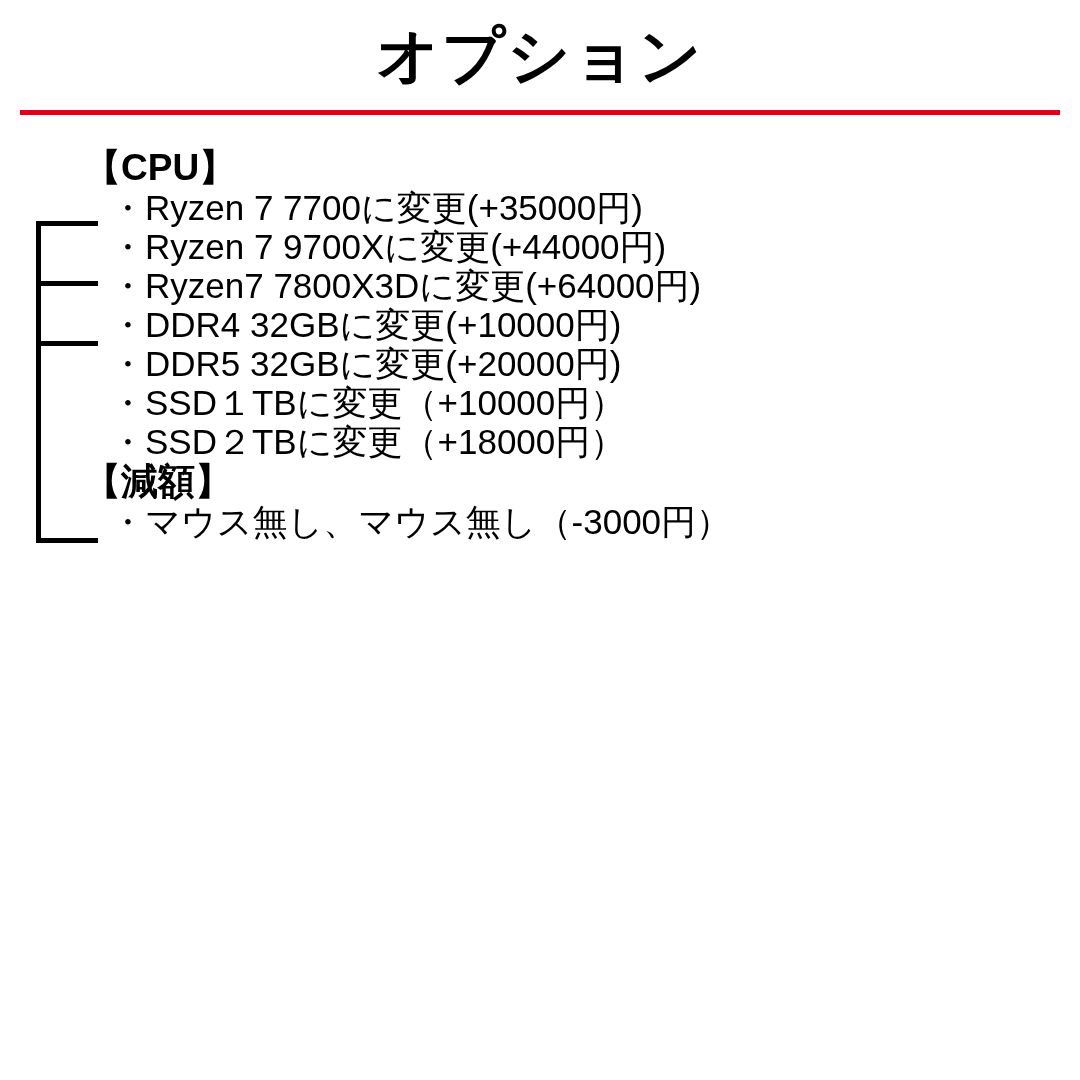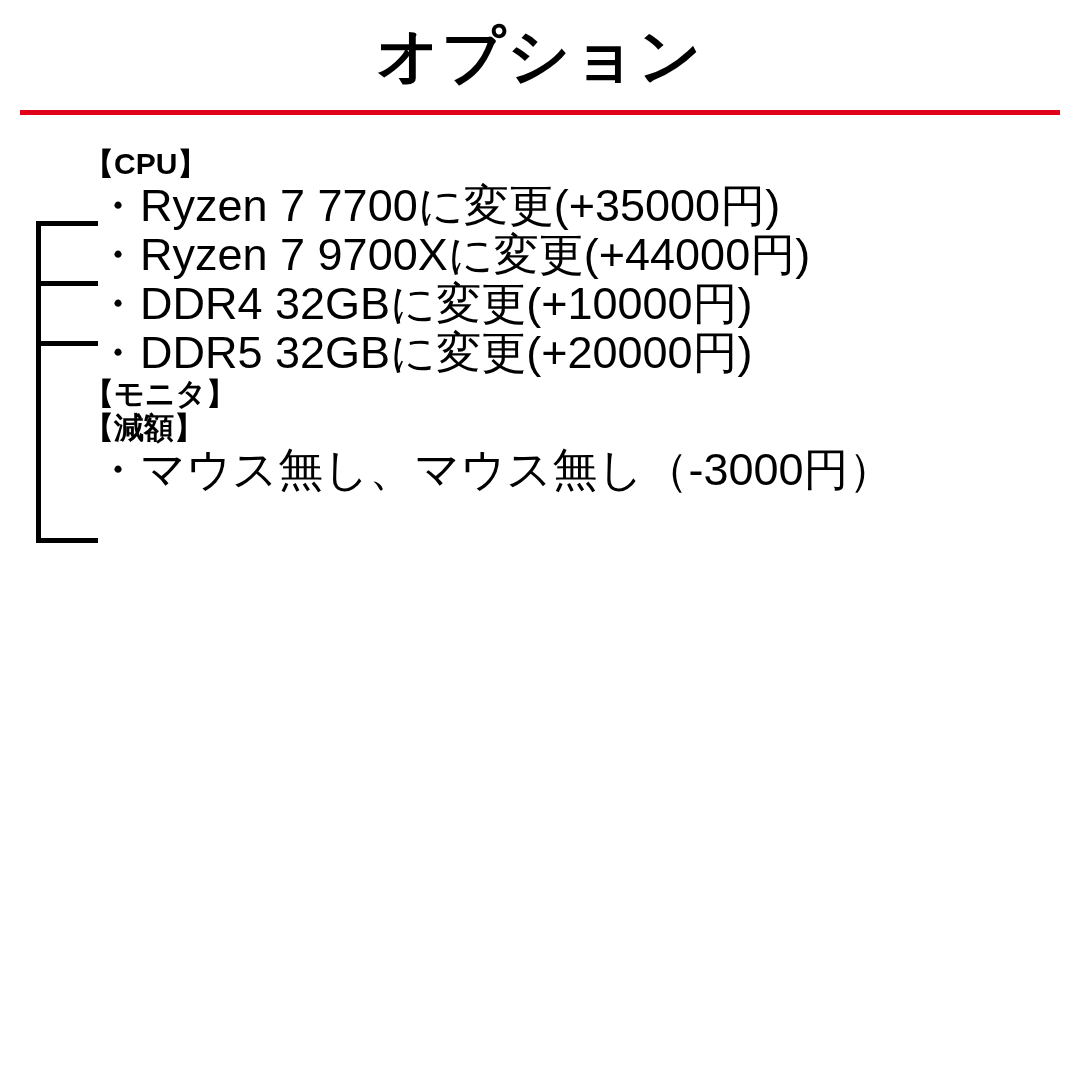--- a/index.html
+++ b/index.html
@@ -36,31 +36,31 @@
     height: 5px;
     background: #e00018;
   }
   .content {
     position: relative;
     margin-top: 34px;
     padding-left: 84px;
     padding-right: 20px;
   }
   .group-head {
-    font-size: 30px;
+    font-size: 37px;
     font-weight: 600;
     line-height: 1.0;
     margin: 0 0 4px 0;
     letter-spacing: 0px;
   }
   .item {
-    font-size: 45px;
+    font-size: 35px;
     font-weight: 500;
     line-height: 1.0;
-    margin: 0 0 4px 11px;
+    margin: 0 0 4px 26px;
     letter-spacing: 0px;
     white-space: nowrap;
   }
 
   
   .bracket {
     position: absolute;
     left: 36px;
     top: 72px;
     width: 76px;
@@ -101,24 +101,26 @@
       <div class="vert"></div>
       <div class="horiz h1"></div>
       <div class="horiz h2"></div>
       <div class="horiz h3"></div>
       <div class="horiz h4"></div>
     </div>
 
     <div class="group-head">【CPU】</div>
     <div class="item">・Ryzen 7 7700に変更(+35000円)</div>
     <div class="item">・Ryzen 7 9700Xに変更(+44000円)</div>
+    <div class="item">・Ryzen7 7800X3Dに変更(+64000円)</div>
 
     <div class="item">・DDR4 32GBに変更(+10000円)</div>
     <div class="item">・DDR5 32GBに変更(+20000円)</div>
 
+    <div class="item">・SSD１TBに変更（+10000円）</div>
+    <div class="item">・SSD２TBに変更（+18000円）</div>
 
-    <div class="group-head">【モニタ】</div>
 
     <div class="group-head">【減額】</div>
     <div class="item">・マウス無し、マウス無し（-3000円）</div>
 
   </div>
 </div>
 
 </body></html>

